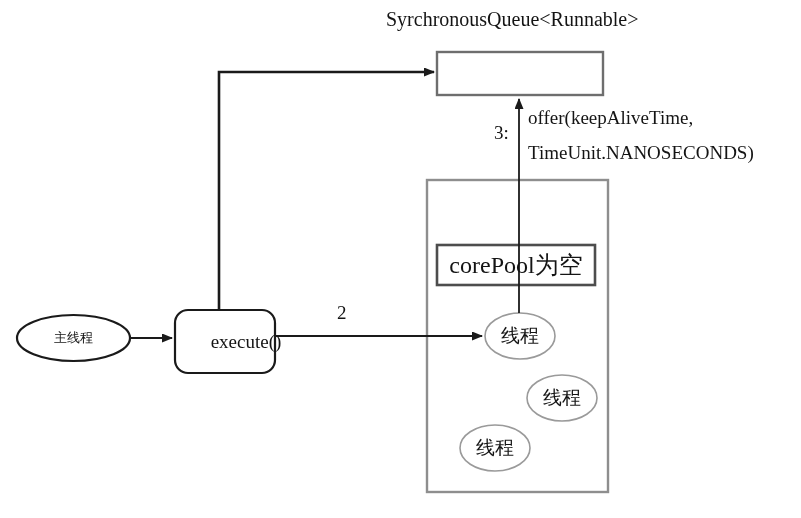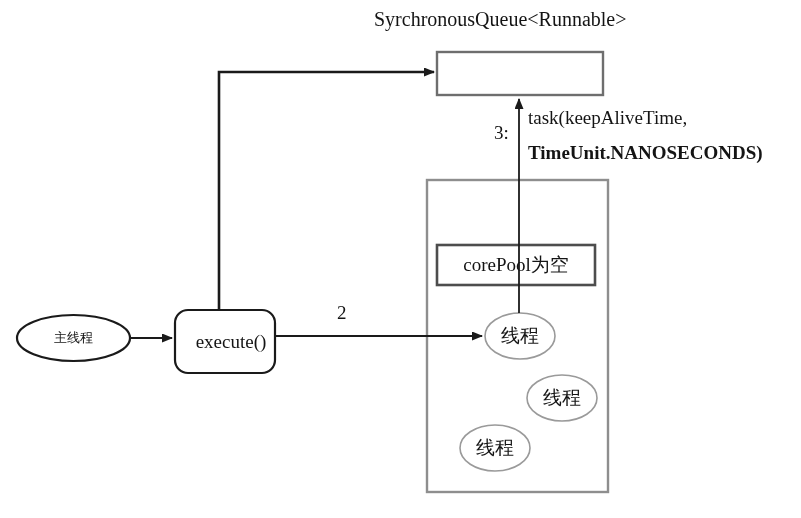--- a/index.html
+++ b/index.html
@@ -33,31 +33,31 @@
   .node-text {
     position: absolute;
     display: flex;
     align-items: center;
     justify-content: center;
     white-space: pre;
     color: #141414;
     font-family: "Liberation Serif", "DejaVu Serif", serif;
     pointer-events: none;
   }
-  .t-queue-title { left: 374px; top: 8px;  font-size: 20px; }
+  .t-queue-title { left: 386px; top: 8px;  font-size: 20px; }
   .t-offer      { left: 228px; top: 143px; font-size: 19px; }
   .t-poll-num   { left: 494px; top: 122px; font-size: 19px; }
   .t-poll-l1    { left: 528px; top: 107px; font-size: 19px; }
-  .t-poll-l2    { left: 528px; top: 142px; font-size: 19px; font-weight: bold; }
+  .t-poll-l2    { left: 528px; top: 142px; font-size: 19px; }
   .t-maxpool    { left: 435px; top: 198px; font-size: 19px; }
   .t-two        { left: 337px; top: 302px; font-size: 19px; }
 
-  .n-corepool   { left: 437px; top: 245px; width: 158px; height: 40px; font-size: 19px; }
+  .n-corepool   { left: 437px; top: 245px; width: 158px; height: 40px; font-size: 24px; }
   .n-main       { left: 17px;  top: 315px; width: 113px; height: 46px; font-size: 13px; }
-  .n-exec       { left: 175px; top: 310px; width: 112px; height: 63px; font-size: 19px; }
+  .n-exec       { left: 190px; top: 310px; width: 112px; height: 63px; font-size: 19px; }
   .n-th1        { left: 485px; top: 313px; width: 70px;  height: 46px; font-size: 19px; }
   .n-th2        { left: 527px; top: 375px; width: 70px;  height: 46px; font-size: 19px; }
   .n-th3        { left: 460px; top: 425px; width: 70px;  height: 46px; font-size: 19px; }
 </style>
 </head>
 <body>
 
 <div id="canvas">
 
   <svg class="layer" viewBox="0 0 801 518" xmlns="http://www.w3.org/2000/svg">
@@ -90,21 +90,21 @@
 
     <path d="M275 336 L482 336" fill="none" stroke="#1a1a1a" stroke-width="2.2" marker-end="url(#arrow-dark)"></path>
 
     <path d="M519 313 L519 99" fill="none" stroke="#1a1a1a" stroke-width="1.8" marker-end="url(#arrow-dark-up)"></path>
   </svg>
 
   <div class="lbl t-queue-title">SyrchronousQueue&lt;Runnable&gt;</div>
 
 
   <div class="lbl t-poll-num">3:</div>
-  <div class="lbl t-poll-l1">task(keepAliveTime,</div>
+  <div class="lbl t-poll-l1">offer(keepAliveTime,</div>
   <div class="lbl t-poll-l2">TimeUnit.NANOSECONDS)</div>
 
 
   <div class="lbl t-two">2</div>
 
   <div class="node-text n-corepool">corePool为空</div>
 
   <div class="node-text n-main">主线程</div>
 
   <div class="node-text n-exec">execute()</div>

